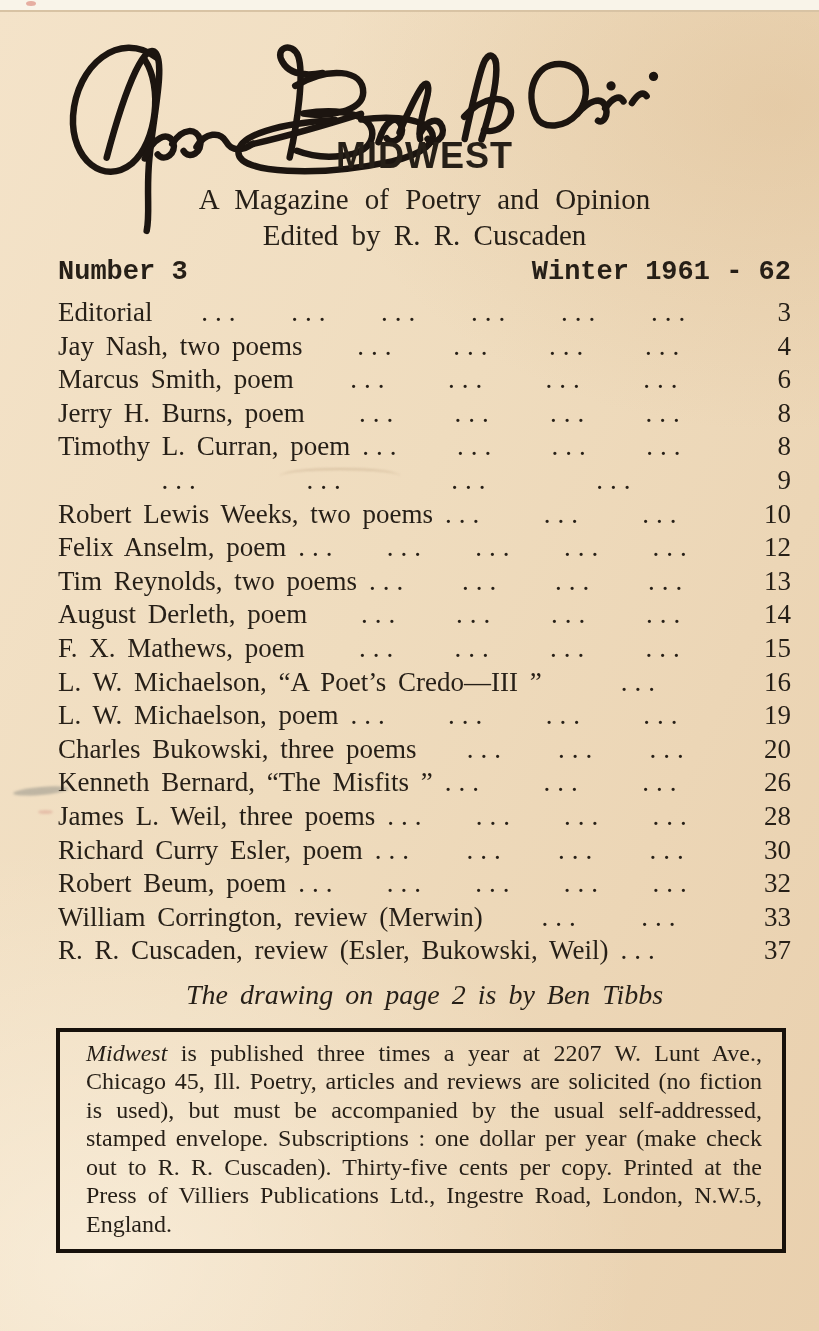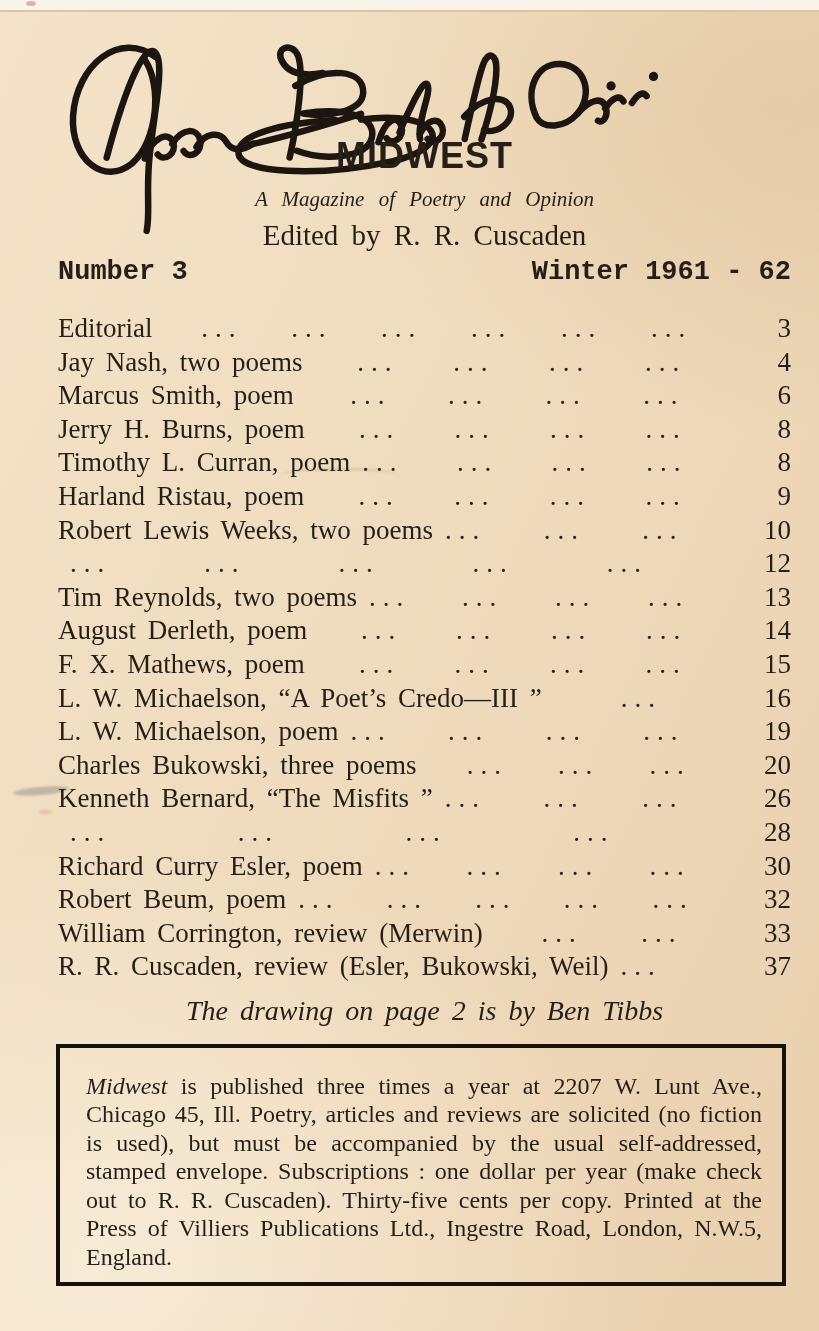--- a/index.html
+++ b/index.html
@@ -19,38 +19,38 @@
   .crease{position:absolute;left:280px;top:468px;width:120px;height:16px;border-top:2px solid rgba(190,165,130,.45);border-radius:50%/8px;filter:blur(1px);}
 
   .sig{position:absolute;left:55px;top:22px;width:650px;height:218px;transform:rotate(-1.5deg);}
   .sig path{fill:none;stroke:#1c1510;stroke-width:7;stroke-linecap:round;stroke-linejoin:round;}
   .sig .dot{fill:#1c1510;stroke:none;}
 
   .content{position:absolute;left:58px;top:0;width:733px;}
 
   .mast-title{margin:0;margin-top:137px;text-align:center;line-height:38px;
     font-family:"Liberation Sans",sans-serif;font-weight:700;font-size:36px;letter-spacing:1px;}
-  .mast-subtitle{text-align:center;line-height:36px;font-style:italic;font-size:21px;word-spacing:9px;margin-top:6px;}
+  .mast-subtitle{text-align:center;line-height:36px;font-size:29px;word-spacing:9px;margin-top:6px;}
   .mast-edited{text-align:center;line-height:36px;font-size:29px;word-spacing:6px;}
   .mast-contents{text-align:center;line-height:34px;font-size:28px;letter-spacing:2px;}
   .issue-row{display:flex;justify-content:space-between;align-items:baseline;line-height:34px;margin-top:2px;
     font-family:Liberation Mono, monospace;font-weight:700;font-size:27px;}
 
-  .toc{margin-top:24px;}
+  .toc{margin-top:8px;}
   .toc-row{display:flex;align-items:baseline;height:33.6px;font-size:27px;word-spacing:5px;white-space:nowrap;}
   .leader{flex:1;display:flex;align-items:baseline;min-width:0;}
   .leader-rest{flex:1;display:flex;justify-content:space-evenly;align-items:baseline;min-width:0;overflow:hidden;}
   .dots{letter-spacing:7px;word-spacing:0;}
   .dots.hug{margin-left:12px;}
   .toc-page{width:50px;text-align:right;word-spacing:0;}
 
   .credit{margin-top:8px;text-align:center;font-style:italic;font-size:28px;word-spacing:5px;line-height:35px;}
 
   .colophon{margin-top:16px;margin-left:-2px;width:676px;border:4px solid #17110b;
-    padding:24px 20px 11px 26px;font-size:24px;line-height:28.5px;text-align:justify;word-spacing:2.5px;}
+    padding:7px 20px 11px 26px;font-size:24px;line-height:28.5px;text-align:justify;word-spacing:2.5px;}
   .colophon .lead{font-style:italic;}
 </style>
 </head>
 <body>
 
 <div class="page">
 
   <div class="scan-top"></div>
   <div class="scan-top-mark"></div>
   <div class="smudge"></div>
@@ -155,21 +155,20 @@
             <span class="dots hug">...</span>
             <span class="leader-rest">
               <span class="dots">...</span>
               <span class="dots">...</span>
               <span class="dots">...</span>
             </span>
           </span>
           <span class="toc-page">8</span>
         </div>
         <div class="toc-row">
-          <span class="toc-title">Harland Ristau, poem</span>
           <span class="leader">
             <span class="leader-rest">
               <span class="dots">...</span>
               <span class="dots">...</span>
               <span class="dots">...</span>
               <span class="dots">...</span>
             </span>
           </span>
           <span class="toc-page">9</span>
         </div>
@@ -178,20 +177,21 @@
           <span class="leader">
             <span class="dots hug">...</span>
             <span class="leader-rest">
               <span class="dots">...</span>
               <span class="dots">...</span>
             </span>
           </span>
           <span class="toc-page">10</span>
         </div>
         <div class="toc-row">
+          <span class="toc-title">Felix Anselm, poem</span>
           <span class="leader">
             <span class="dots hug">...</span>
             <span class="leader-rest">
               <span class="dots">...</span>
               <span class="dots">...</span>
               <span class="dots">...</span>
               <span class="dots">...</span>
             </span>
           </span>
           <span class="toc-page">12</span>
@@ -269,20 +269,21 @@
           <span class="leader">
             <span class="dots hug">...</span>
             <span class="leader-rest">
               <span class="dots">...</span>
               <span class="dots">...</span>
             </span>
           </span>
           <span class="toc-page">26</span>
         </div>
         <div class="toc-row">
+          <span class="toc-title">James L. Weil, three poems</span>
           <span class="leader">
             <span class="dots hug">...</span>
             <span class="leader-rest">
               <span class="dots">...</span>
               <span class="dots">...</span>
               <span class="dots">...</span>
             </span>
           </span>
           <span class="toc-page">28</span>
         </div>

